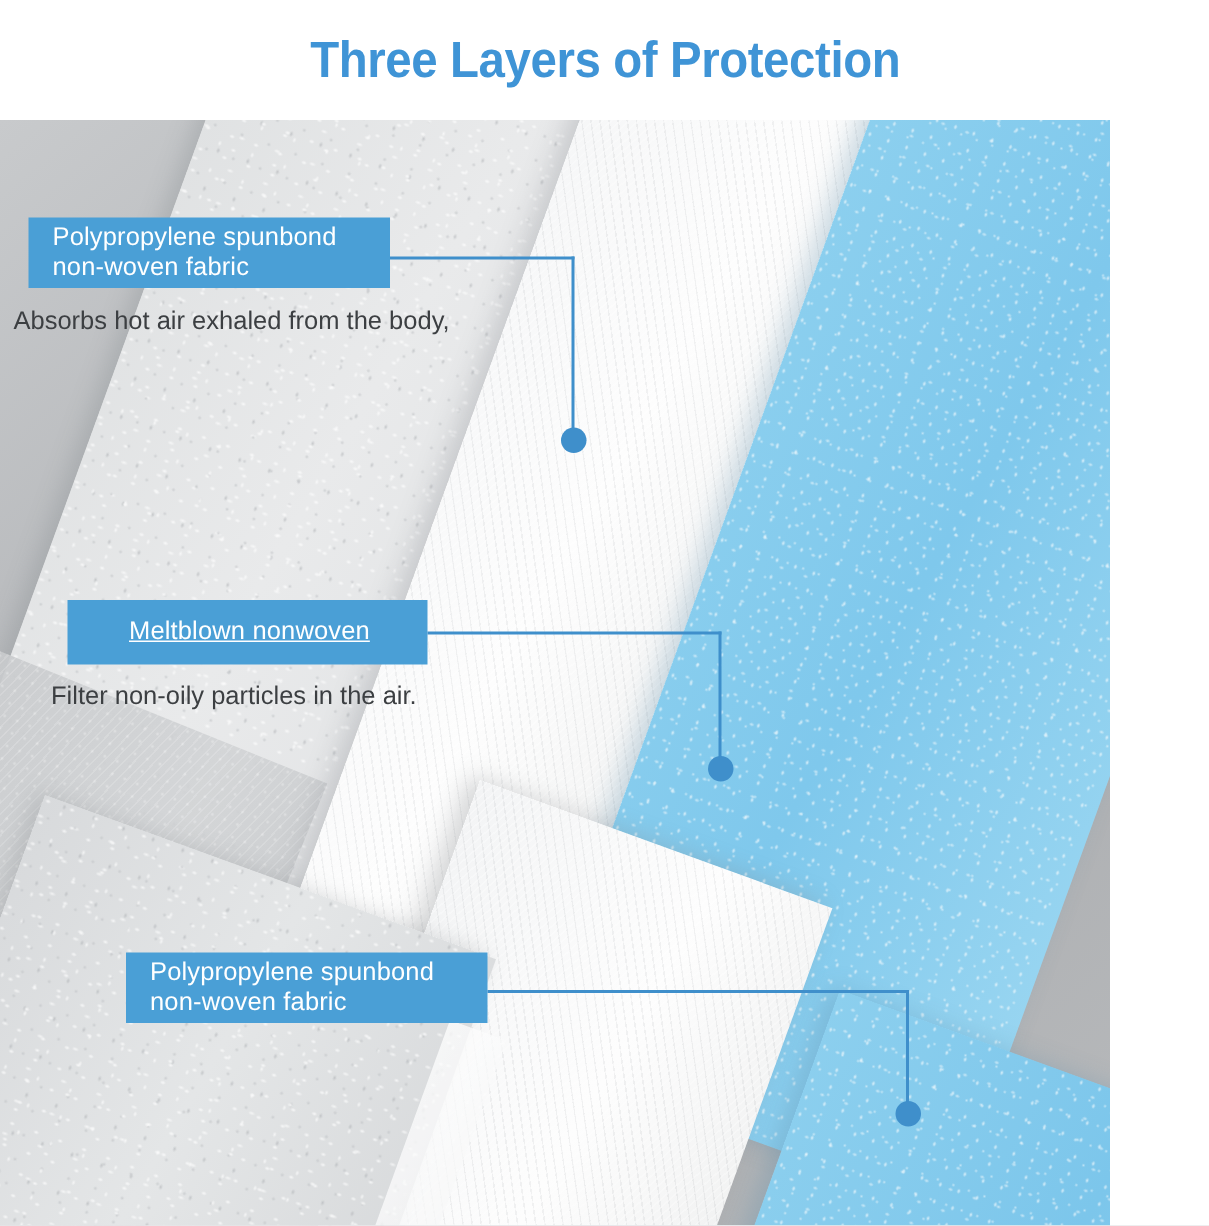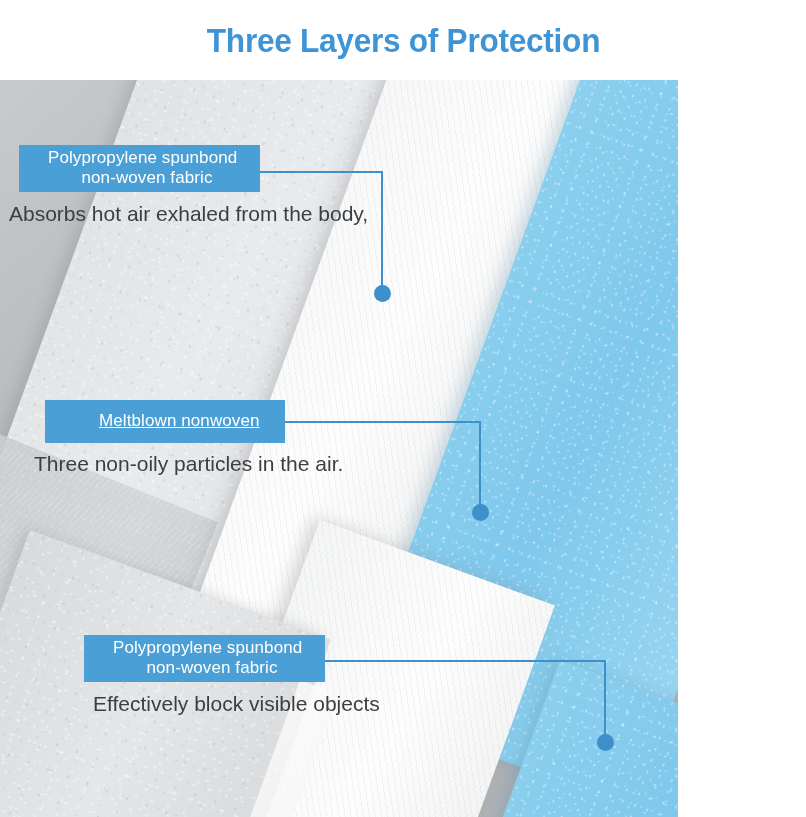--- a/index.html
+++ b/index.html
@@ -5,21 +5,21 @@
   html, body {
     margin: 0;
     padding: 0;
     background: #ffffff;
   }
   body {
     font-family: "Liberation Sans", sans-serif;
   }
   #page {
     position: relative;
-    width: 678px;
+    width: 740px;
     height: 817px;
     overflow: hidden;
     background: #ffffff;
   }
 
   
   #header {
     position: absolute;
     left: 0; top: 0;
     width: 806px;
@@ -109,31 +109,31 @@
   
   .callout { position: absolute; }
   .chip {
     position: absolute;
     background: #4a9fd6;
     color: #ffffff;
     box-sizing: border-box;
     display: flex;
     flex-direction: column;
     justify-content: center;
-    padding: 4px 14px 5px 29px;
+    padding: 4px 14px 5px 16px;
     font-size: 17px;
     line-height: 20px;
     letter-spacing: .1px;
     white-space: nowrap;
   }
-  .chip .chip-l2 { display: block; text-align: center; }
+  .chip .chip-l2 { display: block; }
   .desc {
     position: absolute;
     color: #3c3f42;
-    font-size: 21px;
+    font-size: 17px;
     line-height: 21px;
     white-space: nowrap;
   }
   .desc .desc-l2 { display: block; }
 
   
   .lead-h {
     position: absolute;
     height: 2px;
     background: #3f8fcb;
@@ -216,33 +216,32 @@
     <div class="lead-h" style="left:260px; top:171px; width:123px;"></div>
     <div class="lead-v" style="left:381px; top:171px; height:122px;"></div>
     <div class="lead-dot" style="left:374px; top:285px;"></div>
   </div>
 
   <div class="callout">
     <div class="chip" style="left:45px; top:400px; width:240px; height:43px;text-decoration:underline;">
       <span style="padding-left:25px;">Meltblown nonwoven</span>
     </div>
     <div class="desc" style="left:34px; top:453px; width:330px;">
-      <span>Three non-oily particles in the air.</span>
+      <span>Filter non-oily particles in the air.</span>
     </div>
     <div class="lead-h" style="left:285px; top:421px; width:196px;"></div>
     <div class="lead-v" style="left:479px; top:421px; height:92px;"></div>
     <div class="lead-dot" style="left:472px; top:504px;"></div>
   </div>
 
   <div class="callout">
     <div class="chip" style="left:84px; top:635px; width:241px; height:47px;">
       <span>Polypropylene spunbond</span>
       <span class="chip-l2">non-woven fabric</span>
     </div>
     <div class="desc" style="left:93px; top:693px; width:330px;">
-      <span>Effectively block visible objects</span>
     </div>
     <div class="lead-h" style="left:325px; top:660px; width:281px;"></div>
     <div class="lead-v" style="left:604px; top:660px; height:82px;"></div>
     <div class="lead-dot" style="left:597px; top:734px;"></div>
   </div>
 
 </div>
 
 </body></html>

